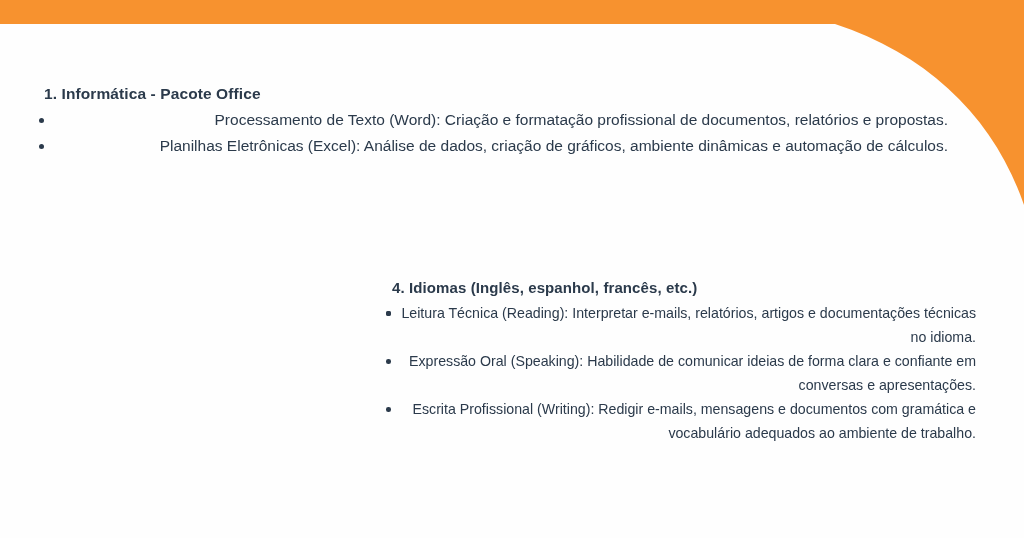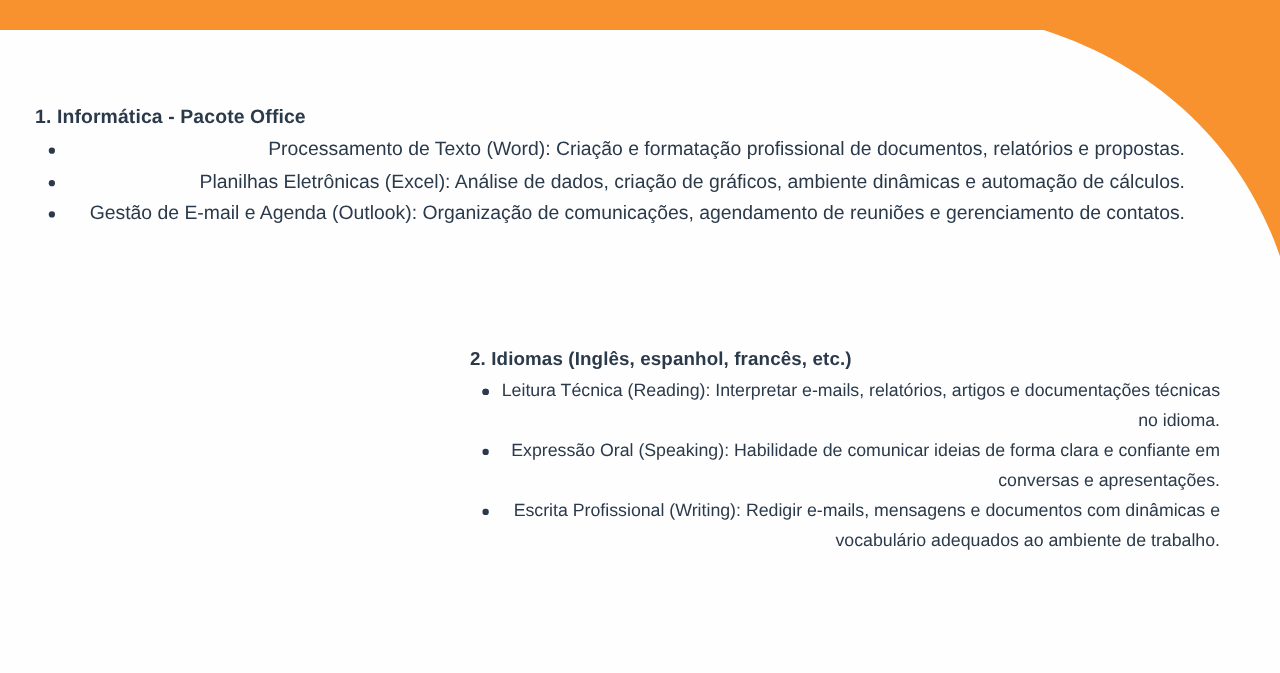--- a/index.html
+++ b/index.html
@@ -34,21 +34,21 @@
     }
     .section-2 {
       left: 376px;
       top: 278px;
       width: 600px;
     }
     .section-title {
       font-weight: bold;
       font-size: 15px;
       line-height: 20px;
-      margin: 0 0 3px 0;
+      margin: 0 0 3px 16px;
       letter-spacing: 0.1px;
     }
     .section-1 .section-title {
       font-size: 15.5px;
     }
     ul.items {
       list-style: none;
       margin: 0;
       padding: 0;
       text-align: right;
@@ -95,39 +95,35 @@
   <div class="section-title">1. Informática - Pacote Office</div>
   <ul class="items">
     <li>
       <span class="bullet"></span>
       <span>Processamento de Texto (Word): Criação e formatação profissional de documentos, relatórios e propostas.</span>
     </li>
     <li>
       <span class="bullet"></span>
       <span>Planilhas Eletrônicas (Excel): Análise de dados, criação de gráficos, ambiente dinâmicas e automação de cálculos.</span>
     </li>
-    <li>
-      <span class="bullet"></span>
-      <span>Gestão de E-mail e Agenda (Outlook): Organização de comunicações, agendamento de reuniões e gerenciamento de contatos.</span>
-    </li>
   </ul>
 </div>
 
 <div class="section section-2">
-  <div class="section-title">2. Idiomas (Inglês, espanhol, francês, etc.)</div>
+  <div class="section-title">4. Idiomas (Inglês, espanhol, francês, etc.)</div>
   <ul class="items">
     <li>
       <span class="bullet"></span>
     </li>
     <li>
       <span class="bullet"></span>
       <span>Leitura Técnica (Reading): Interpretar e-mails, relatórios, artigos e documentações técnicas no idioma.</span>
     </li>
     <li>
       <span class="bullet"></span>
       <span>Expressão Oral (Speaking): Habilidade de comunicar ideias de forma clara e confiante em conversas e apresentações.</span>
     </li>
     <li>
       <span class="bullet"></span>
-      <span>Escrita Profissional (Writing): Redigir e-mails, mensagens e documentos com dinâmicas e vocabulário adequados ao ambiente de trabalho.</span>
+      <span>Escrita Profissional (Writing): Redigir e-mails, mensagens e documentos com gramática e vocabulário adequados ao ambiente de trabalho.</span>
     </li>
   </ul>
 </div>
 
 </body></html>

